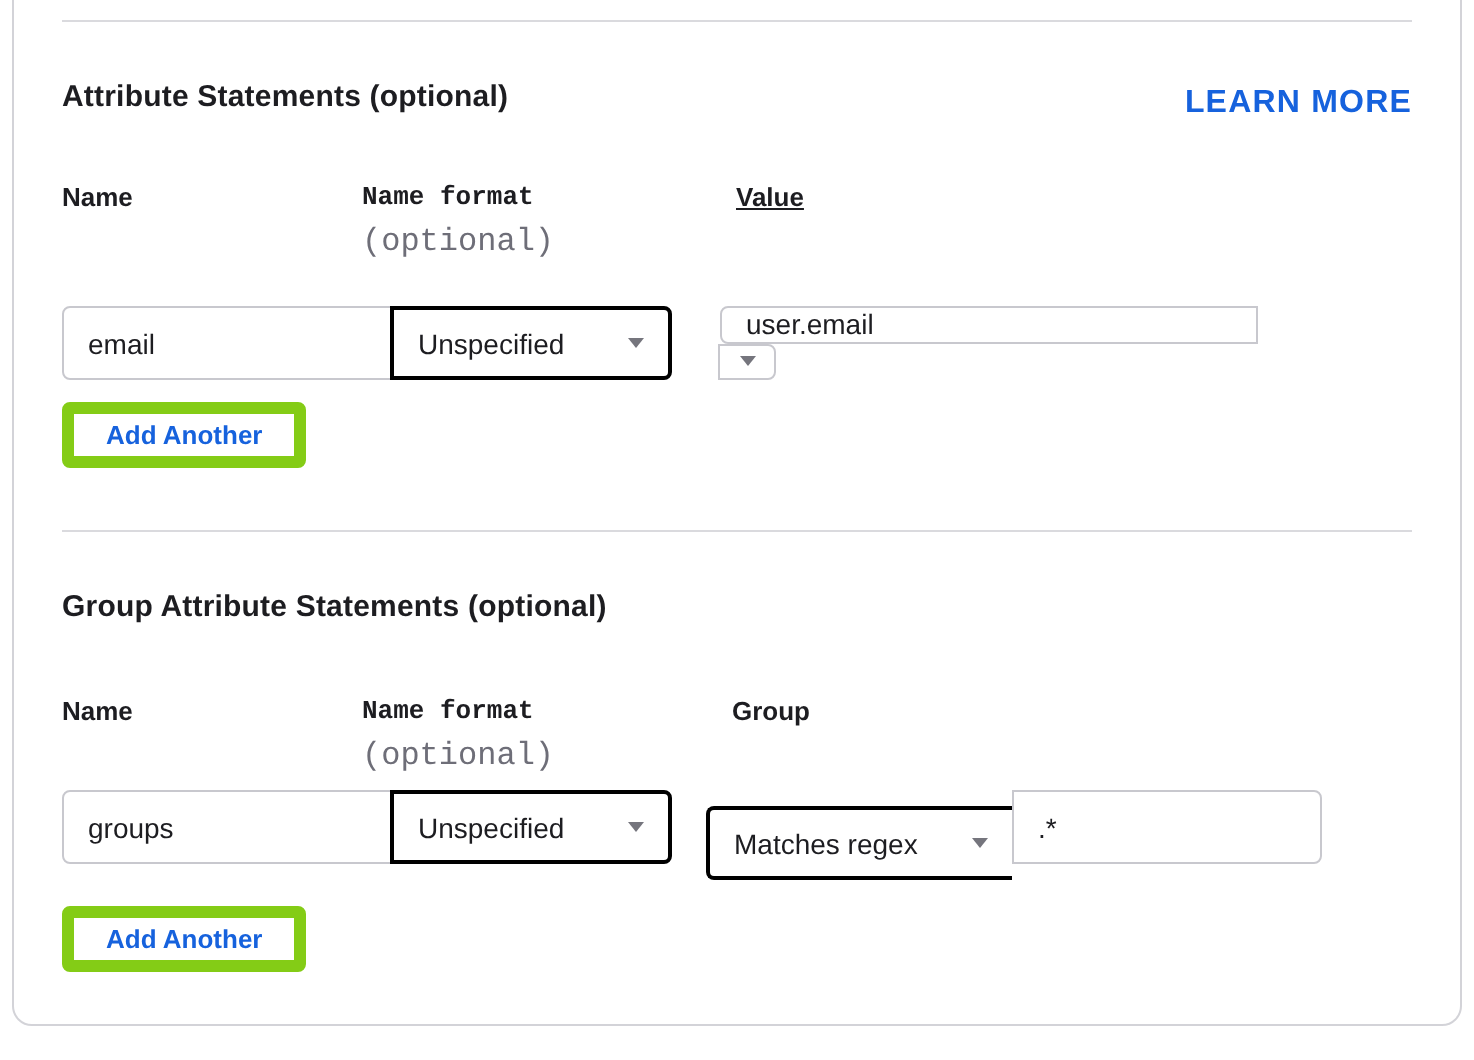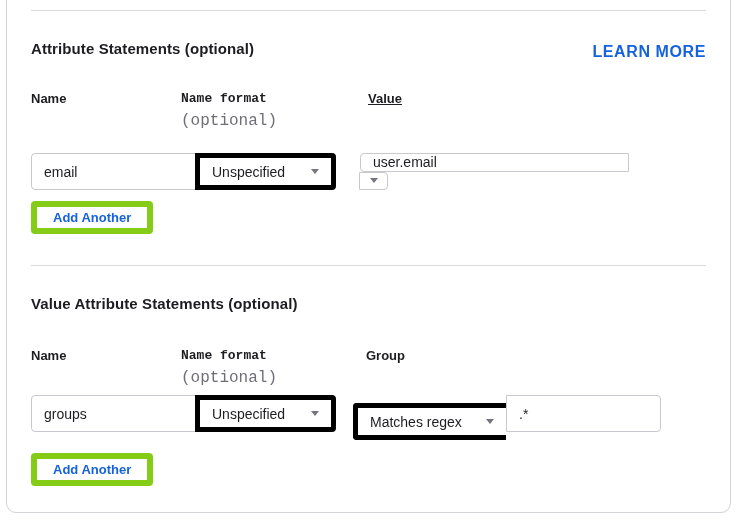--- a/index.html
+++ b/index.html
@@ -64,21 +64,21 @@
   .text-input {
     height: 37px; border: 1px solid #c8c8ce; background: #fff;
     font-family: "Liberation Sans", sans-serif;
     font-size: 14px; color: #1d1d21; padding: 0 12px;
     outline: none;
   }
   .rad-left  { border-radius: 4px 0 0 4px; }
   .rad-right { border-radius: 0 4px 4px 0; }
 
   .select-box {
-    height: 37px; border: 5px solid #000000; background: #fff;
+    height: 37px; border: 2px solid #000000; background: #fff;
     display: flex; align-items: center; justify-content: space-between;
     font-size: 14px; color: #1d1d21; padding: 0 12px;
     cursor: pointer;
   }
   .no-right-border { border-right: none; margin-top: 16px; }
   .joined { margin-left: -1px; }
 
   .caret {
     display: inline-block; width: 0; height: 0;
     border-left: 4px solid transparent;
@@ -147,21 +147,21 @@
         <button class="combo-caret-btn">
           <span class="caret"></span>
         </button>
       </div>
 
       <button class="add-btn add-btn-1">Add Another</button>
 
       <div class="divider divider-2"></div>
 
       <div class="section-header section-header-2">
-        <div class="section-title">Value Attribute Statements (optional)</div>
+        <div class="section-title">Group Attribute Statements (optional)</div>
       </div>
 
       <div class="col-label labels-2 col-x-name">Name</div>
       <div class="col-label labels-2 col-x-format">
         <div>Name format</div>
         <div class="col-sub">(optional)</div>
       </div>
       <div class="col-label labels-2 col-x-third-2">Group</div>
 
       <div class="field-row row-2 grp-a">

